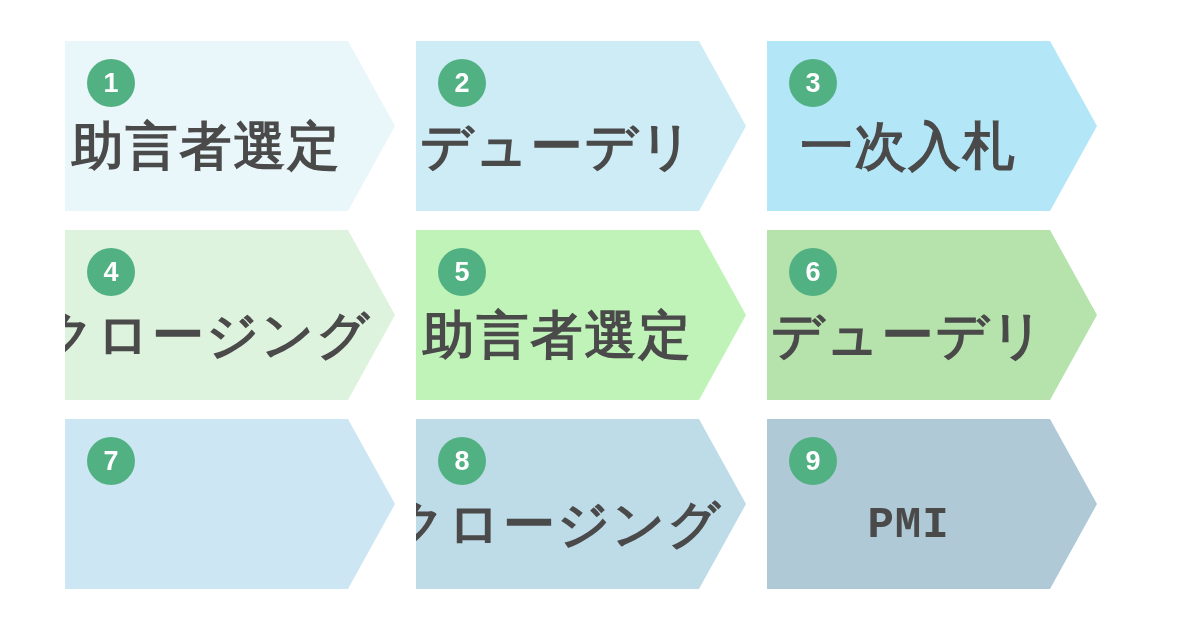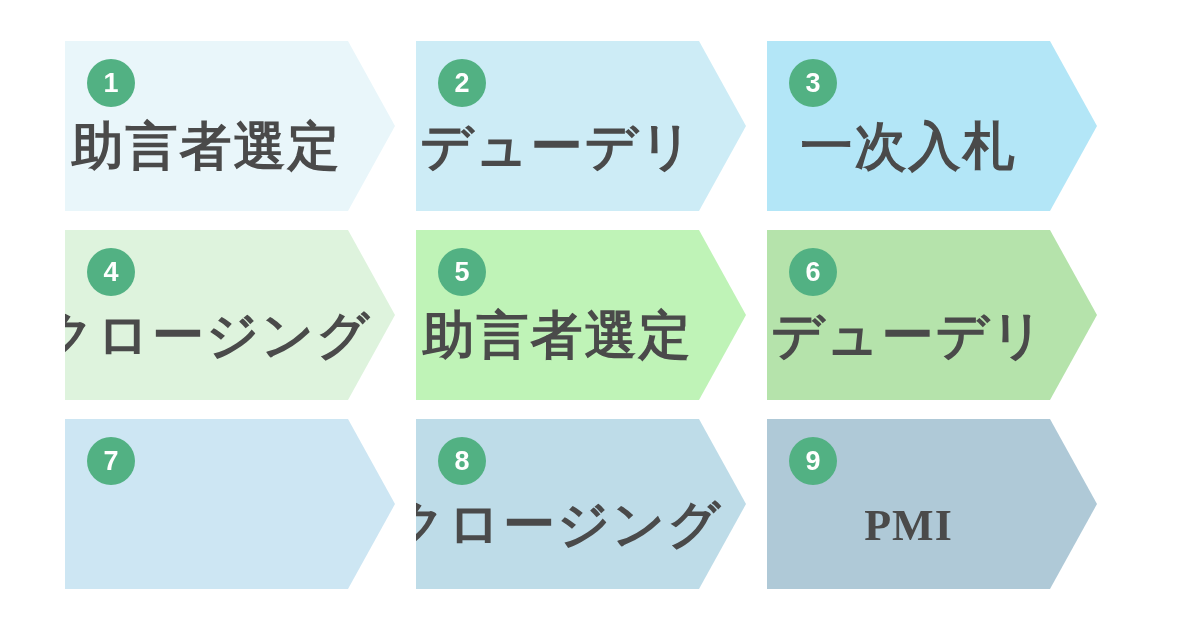--- a/index.html
+++ b/index.html
@@ -49,21 +49,21 @@
     align-items: center;
     justify-content: center;
     font-size: 52px;
     font-weight: bold;
     color: #4a4a4a;
     letter-spacing: 2px;
     white-space: nowrap;
   }
   
   .step-pmi .label {
-    font-family: Liberation Serif, serif;
+    font-family: Liberation Mono, monospace;
     letter-spacing: 1px;
     font-size: 44px;
   }
 </style>
 </head>
 <body>
 
 <div class="flow-grid">
 
   <div class="step" style="background-color: rgb(233, 246, 250);">

